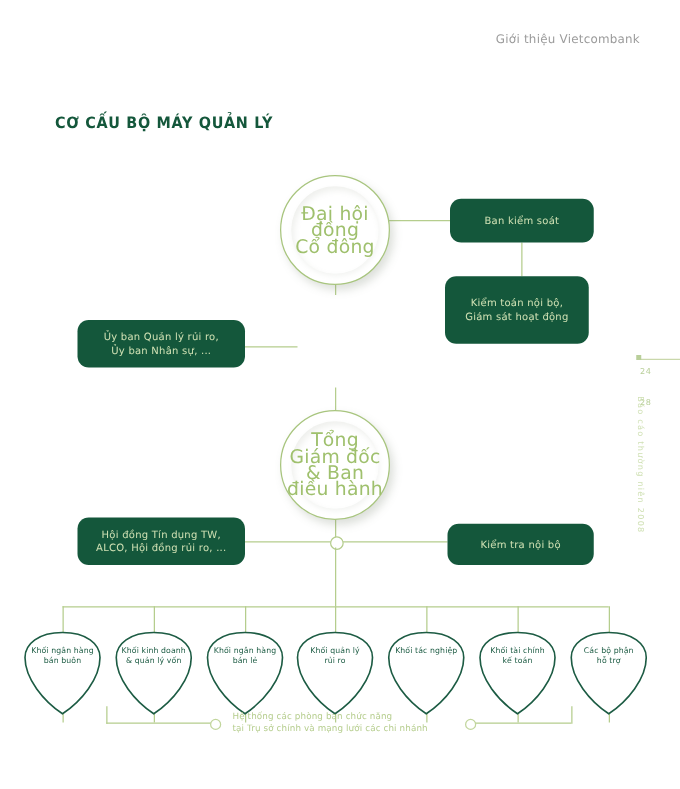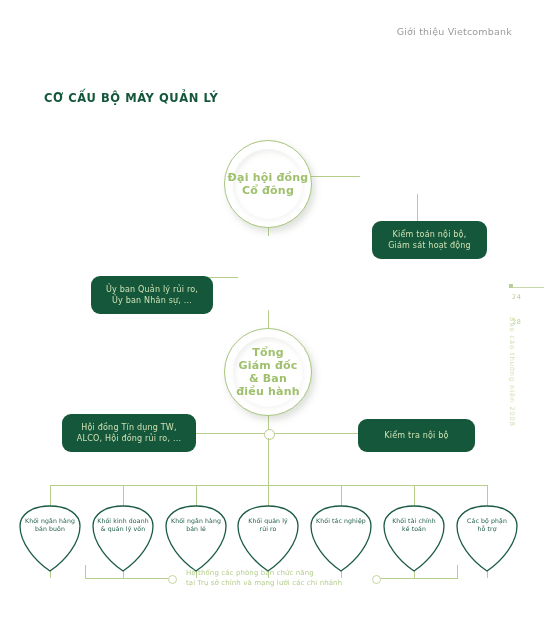--- a/index.html
+++ b/index.html
@@ -61,22 +61,22 @@
   }
   .circ .inner{
     position:absolute;border-radius:50%;
     background:#ffffff;
     box-shadow:inset 2px 3px 5px rgba(140,150,130,.14),
                1px 2px 4px rgba(140,150,130,.10);
   }
   .circ .txt{
     position:absolute;inset:0;display:flex;align-items:center;
     justify-content:center;text-align:center;
-    color:#9fc06d;font-size:11px;line-height:13px;
-    letter-spacing:.2px;white-space:pre-line;font-weight:bold;
+    color:#9fc06d;font-size:15px;line-height:13px;
+    letter-spacing:.2px;white-space:pre-line;
   }
 
   
   .box{
     position:absolute;background:#14573b;border-radius:9px;
     display:flex;align-items:center;justify-content:center;
     text-align:center;color:#cfe0b3;font-size:8px;line-height:11.5px;
     letter-spacing:.2px;white-space:pre-line;padding:0 6px;
     box-sizing:border-box;
   }
@@ -159,25 +159,26 @@
 
   <div class="circ" style="left:224px;top:328px;width:88px;height:88px;">
     <div class="ring"></div>
     <div class="inner" style="left:9px;top:9px;right:9px;bottom:9px;"></div>
     <div class="txt">Tổng
 Giám đốc
 &amp; Ban
 điều hành</div>
   </div>
 
-
-  <div class="box" style="left:372px;top:221px;width:115px;height:38px;">Kiểm toán nội bộ,
+  <div class="box" style="left:360px;top:159px;width:115px;height:35px;">Ban kiểm soát</div>
+
+  <div class="box" style="left:356px;top:221px;width:115px;height:54px;">Kiểm toán nội bộ,
 Giám sát hoạt động</div>
 
-  <div class="box" style="left:62px;top:276px;width:122px;height:38px;margin-left:29px;">Ủy ban Quản lý rủi ro,
+  <div class="box" style="left:62px;top:256px;width:134px;height:38px;">Ủy ban Quản lý rủi ro,
 Ủy ban Nhân sự, ...</div>
 
   <div class="box" style="left:62px;top:414px;width:134px;height:38px;">Hội đồng Tín dụng TW,
 ALCO, Hội đồng rủi ro, ...</div>
 
   <div class="box" style="left:358px;top:419px;width:117px;height:33px;text-align:right;">Kiểm tra nội bộ</div>
 
   <div class="shield" style="left:17px;top:503px;">
     <svg width="66" height="72" viewBox="0 0 66 72">
       <path d="M33 3 C52 3 63 12 63 23 C63 40 48 58 33 68 C18 58 3 40 3 23 C3 12 14 3 33 3 Z" fill="#ffffff" stroke="#1d5c44" stroke-width="1.3"></path>

